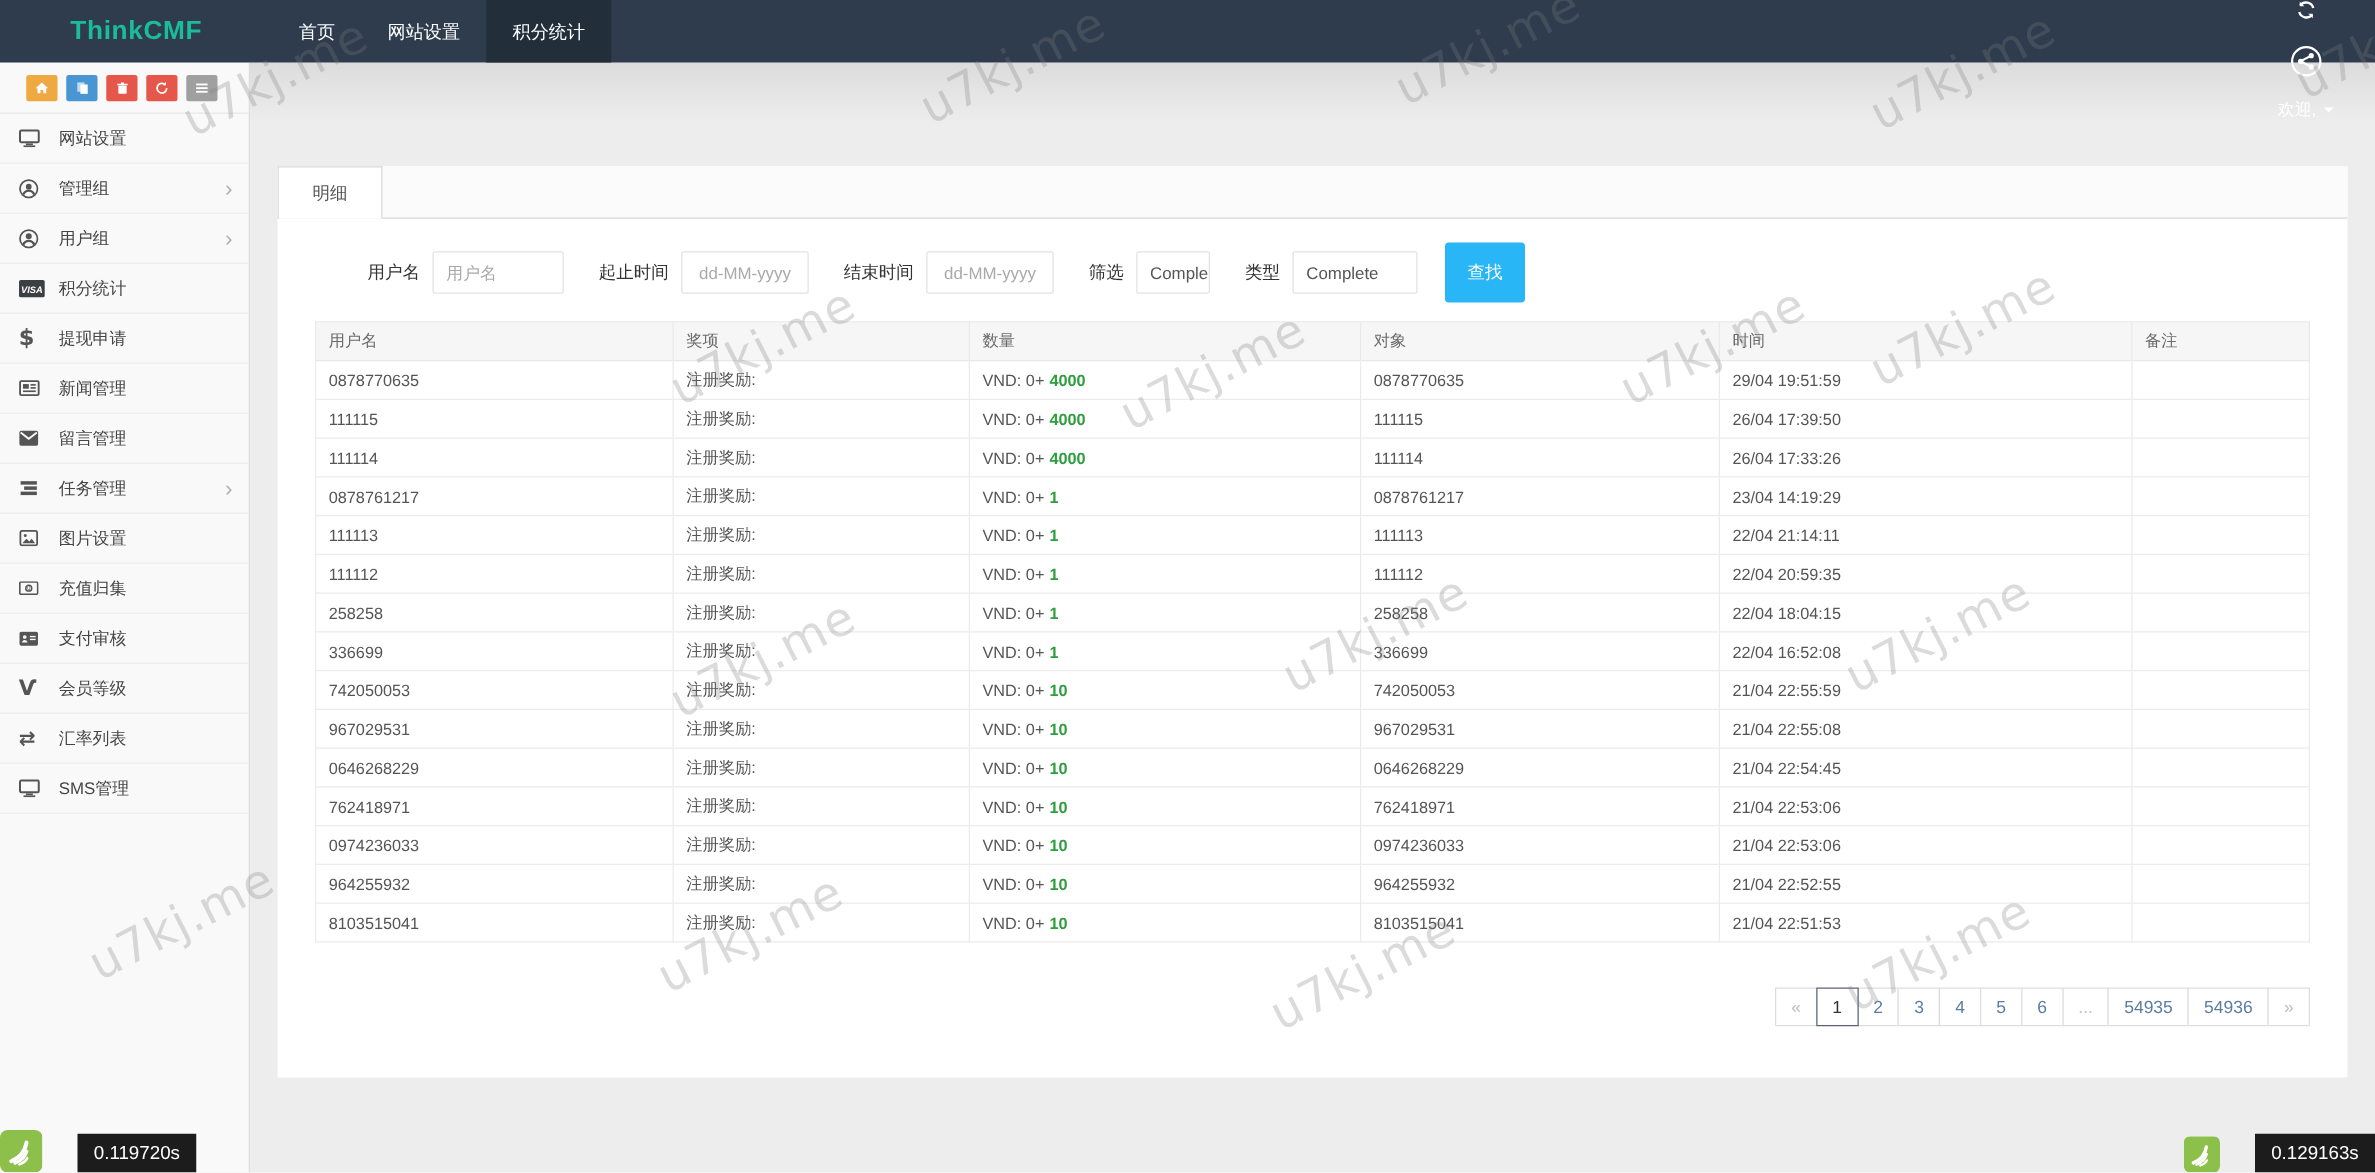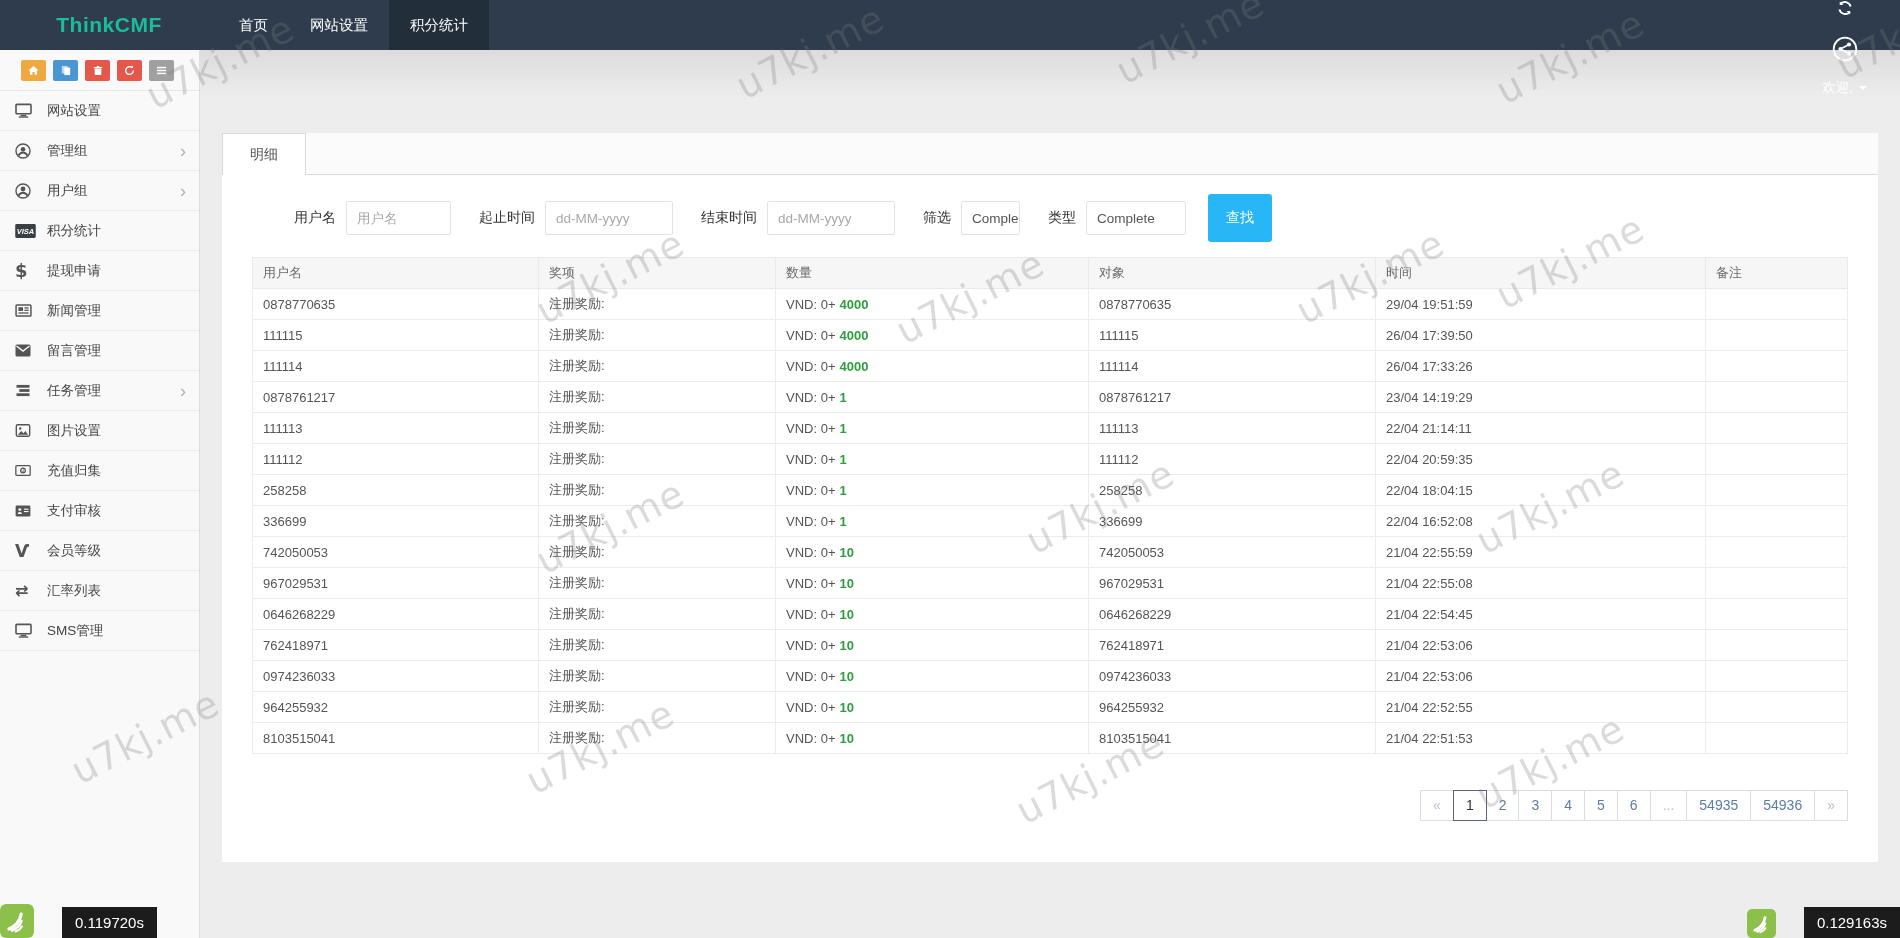--- a/index.html
+++ b/index.html
@@ -45,21 +45,21 @@
     margin-bottom:-1px; padding:0 27px; display:flex; align-items:center; font-size:14px; color:#555; cursor:pointer; }
   .card-body { padding:26px 30px 28px 30px; }
   
   .filter-bar { display:flex; align-items:center; margin-left:42px; height:34px; font-size:14px; color:#333; }
   .f-group { display:flex; align-items:center; margin-right:28px; }
   .f-group.tight { margin-right:22px; }
   .f-label { margin-right:10px; white-space:nowrap; }
   .f-input { height:34px; border:1px solid #e2e2e2; border-radius:2px; padding:0 10px;
     font-size:13.5px; color:#555; background:#fff; font-family:inherit; outline:none; }
   .f-input::placeholder { color:#a9a9a9; }
-  .w-user { width:105px; } .w-date { width:128px; }
+  .w-user { width:105px; } .w-date { width:102px;text-align:center; }
   .f-select { height:34px; border:1px solid #e2e2e2; border-radius:2px; display:flex; align-items:center;
     padding:0 10px; color:#555; font-size:13.5px; background:#fff; overflow:hidden; white-space:nowrap; cursor:pointer; }
   .w-filter { width:59px; } .w-type { width:100px; }
   .search-btn { height:48px; padding:0 18px; background:var(--search-blue,#29b6f6); color:#fff;
     border:none; border-radius:3px; font-size:14px; cursor:pointer; font-family:inherit; }
   
   table.data { width:100%; border-collapse:collapse; margin-top:22px; font-size:13px; border:1px solid #ececec; }
   table.data th { background:#f6f6f6; font-weight:normal; text-align:left; color:#6b6b6b;
     height:31px; padding:0 10px; border:1px solid #e9e9e9; }
   table.data td { height:31px; padding:0 10px; color:#555; border:1px solid #ececec; }

